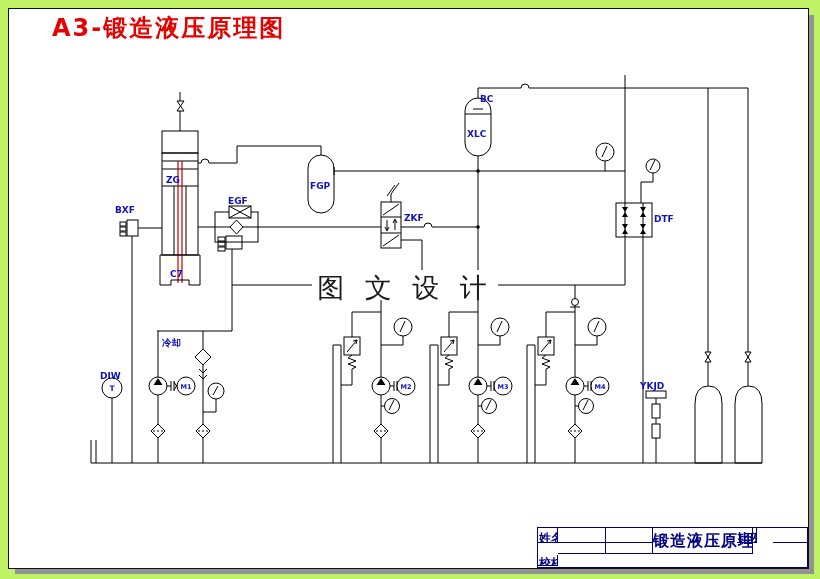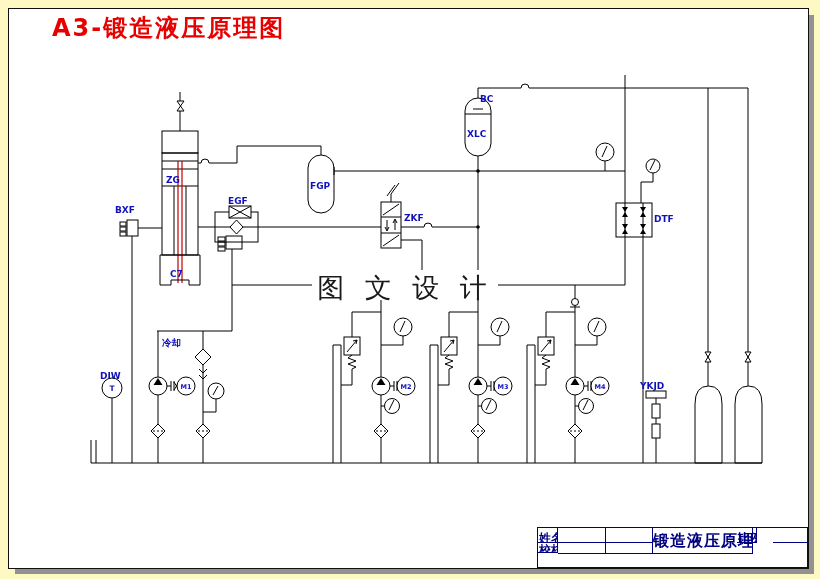--- a/index.html
+++ b/index.html
@@ -1,16 +1,16 @@
 <!DOCTYPE html>
 <html><head>
 <meta charset="utf-8">
 <style>
   html,body{margin:0;padding:0;background:#ffffff;}
-  .page{position:relative;width:820px;height:579px;background:#fef9c3;overflow:hidden;
+  .page{position:relative;width:820px;height:579px;background:#bef264;overflow:hidden;
         font-family:"DejaVu Sans",sans-serif;}
   .frame{position:absolute;left:8px;top:8px;width:799px;height:559px;
          border:1px solid #111;background:#fff;box-shadow:6px 6px 0 -1px #929292;}
   .hdr{position:absolute;left:52px;top:12px;font-size:24px;font-weight:bold;
        color:#e60000;letter-spacing:2px;white-space:nowrap;}
   svg{position:absolute;left:0;top:0;}
   .ln{stroke:#000;fill:none;stroke-width:1;}
   .red{stroke:#c00000;fill:none;stroke-width:1.2;}
   .blk{fill:#000;stroke:none;}
   .wht{fill:#fff;stroke:#000;stroke-width:1;}
@@ -319,20 +319,20 @@
     </g>
 
     <rect class="mask" x="312" y="270" width="186" height="30"></rect>
     <text class="wm" x="405" y="297">图 文 设 计</text>
   </svg>
 
   <div class="tb">
     <div class="cell bR bB" style="left:0;top:0;width:20px;height:15px;padding:2px 0 0 1px;">姓名</div>
     <div class="cell bR bB" style="left:20px;top:0;width:48px;height:15px;"></div>
     <div class="cell bR bB" style="left:68px;top:0;width:47px;height:15px;"></div>
-    <div class="cell bR bB" style="left:0;top:14px;width:20px;height:11px;padding:0 0 0 1px;">校核</div>
+    <div class="cell bR bB" style="left:0;top:27px;width:20px;height:11px;padding:0 0 0 1px;">校核</div>
     <div class="cell bR bB" style="left:20px;top:15px;width:48px;height:11px;"></div>
     <div class="cell bR bB" style="left:68px;top:15px;width:47px;height:11px;"></div>
     <div class="cell bR bB big" style="left:115px;top:0;width:100px;height:26px;">锻造液压原理图</div>
     <div class="cell bR bB" style="left:199px;top:0;width:20px;height:15px;padding:2px 0 0 1px;">比例</div>
     <div class="cell bB" style="left:235px;top:0;width:34px;height:15px;"></div>
   </div>
 </div>
 
 </body></html>

